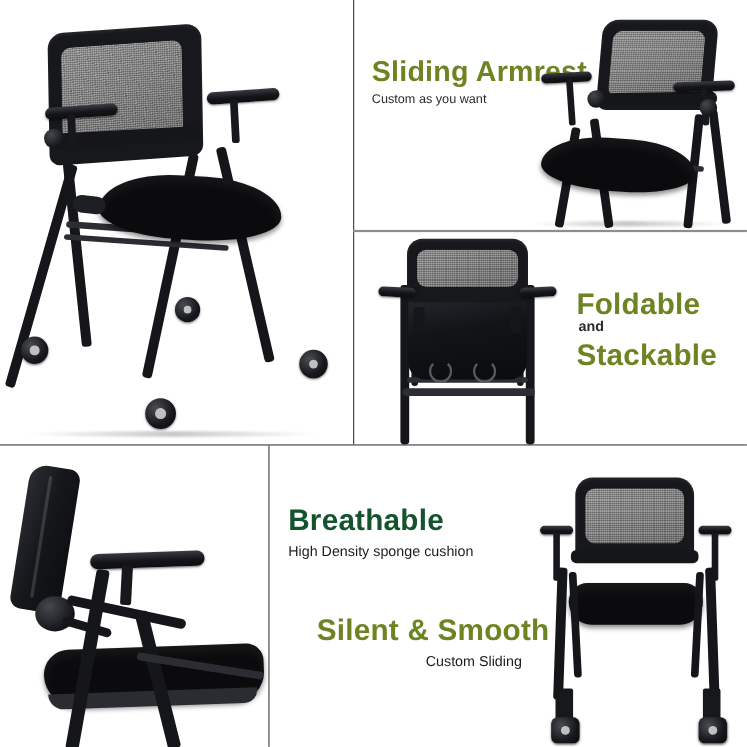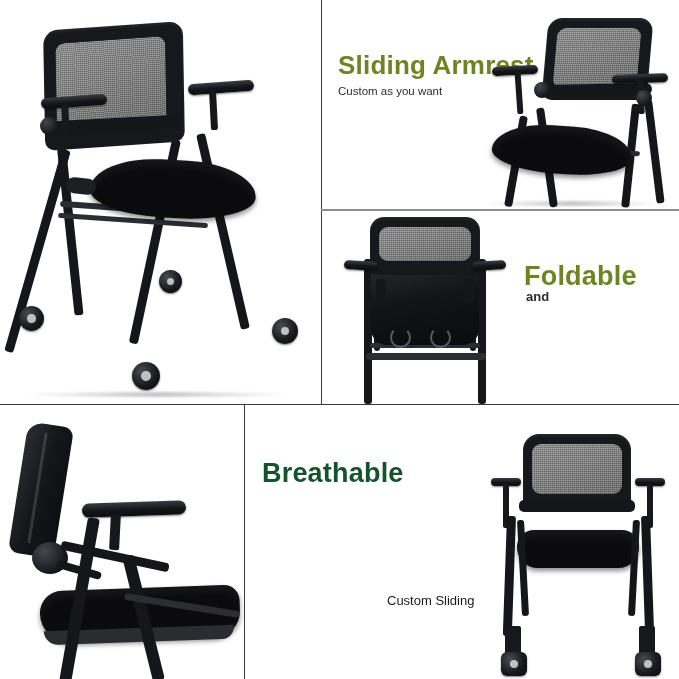--- a/index.html
+++ b/index.html
@@ -124,20 +124,21 @@
       <div class="part armstem" style="left:166px;top:72px;width:6px;height:34px;transform:rotate(-3deg);"></div>
       <div class="part knuckle" style="left:62px;top:74px;width:16px;height:16px;"></div>
       <div class="part knuckle" style="left:164px;top:82px;width:16px;height:16px;"></div>
     </div>
   </div>
 
   <div style="position:absolute;left:322px;top:211px;width:357px;height:193px;">
 
     <div class="headline" style="left:202px;top:50px;font-size:27px;color:#6d8423;">Foldable</div>
     <div class="tiny" style="left:204px;top:78px;font-size:13px;color:#2b2b2b;">and</div>
+    <div class="headline" style="left:202px;top:97px;font-size:27px;color:#6d8423;">Stackable</div>
 
     <div class="chair" style="left:8px;top:4px;width:190px;height:189px;">
 
       <div class="part frame" style="left:34px;top:44px;width:8px;height:145px;"></div>
       <div class="part frame" style="left:148px;top:44px;width:8px;height:145px;"></div>
       <div class="part frame" style="left:44px;top:48px;width:6px;height:88px;"></div>
       <div class="part frame" style="left:140px;top:48px;width:6px;height:88px;"></div>
 
       <div class="part frame lite" style="left:36px;top:138px;width:120px;height:7px;border-radius:3px;"></div>
       <div class="part frame lite" style="left:40px;top:128px;width:110px;height:5px;border-radius:3px;"></div>
@@ -176,21 +177,23 @@
     <div class="part" style="left:44px;top:222px;width:190px;height:14px;background:#2a2c31;border-radius:0 0 22px 26px;transform:rotate(-2deg);"></div>
 
     <div class="part frame" style="left:88px;top:112px;width:12px;height:166px;transform:rotate(10deg);transform-origin:top center;"></div>
     <div class="part frame" style="left:122px;top:150px;width:12px;height:128px;transform:rotate(-14deg);transform-origin:top center;"></div>
     <div class="part frame lite" style="left:124px;top:196px;width:116px;height:7px;transform:rotate(9deg);border-radius:3px;"></div>
   </div>
 
   <div style="position:absolute;left:245px;top:406px;width:434px;height:273px;">
 
     <div class="headline" style="left:17px;top:52px;font-size:27px;color:#14532d;">Breathable</div>
-
+    <div class="subline" style="left:17px;top:87px;font-size:13px;color:#1c1c1c;">High Density sponge cushion</div>
+
+    <div class="headline" style="left:43px;top:152px;font-size:27px;color:#6d8423;">Silent &amp; Smooth</div>
     <div class="subline" style="left:142px;top:187px;font-size:13px;color:#1c1c1c;">Custom Sliding</div>
 
     <div class="chair" style="left:238px;top:14px;width:196px;height:259px;">
 
       <div class="part backshell" style="left:40px;top:14px;width:108px;height:74px;border-radius:16px 16px 8px 8px;"></div>
       <div class="part mesh" style="left:49px;top:24px;width:90px;height:50px;"></div>
       <div class="part frame" style="left:36px;top:80px;width:116px;height:12px;border-radius:5px;"></div>
 
       <div class="part armpad" style="left:8px;top:58px;width:30px;height:8px;"></div>
       <div class="part armstem" style="left:20px;top:64px;width:6px;height:44px;"></div>

